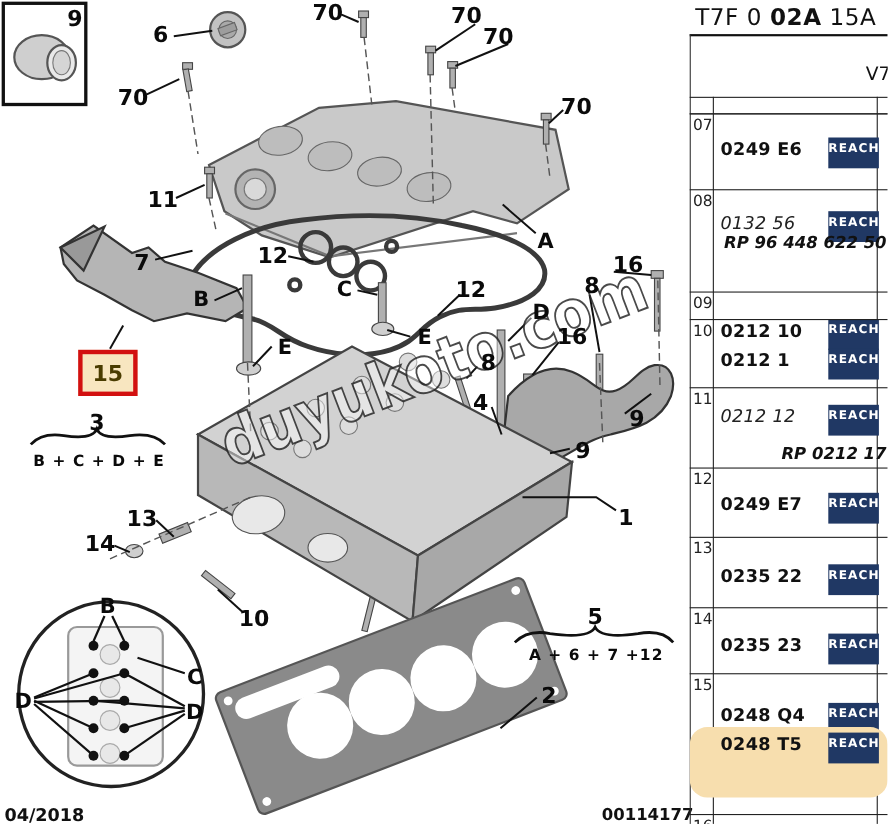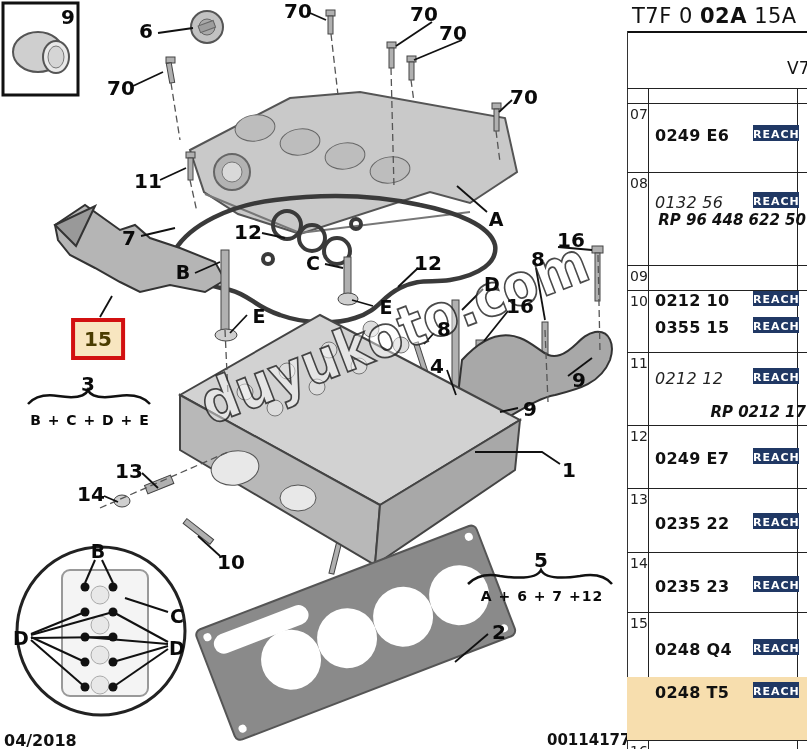--- a/index.html
+++ b/index.html
@@ -20,21 +20,21 @@
   .panel-left-border{position:absolute;left:627px;top:31px;width:1px;height:718px;background:#333;}
   .version-label{position:absolute;left:787px;top:58px;font-size:17px;white-space:nowrap;}
   .hline{position:absolute;left:627px;width:180px;height:1px;background:var(--line);}
   .vline{position:absolute;top:88px;width:1px;height:661px;background:var(--line);}
   .t-row{position:absolute;left:627px;width:180px;border-top:1px solid var(--line);box-sizing:border-box;overflow:hidden;}
   .rownum{position:absolute;left:3px;top:2px;font-size:14px;color:#222;}
   .partline{position:absolute;left:28px;right:4px;height:22px;}
   .part{font-size:16px;font-weight:bold;letter-spacing:.3px;white-space:nowrap;}
   .part.italic{font-weight:normal;font-style:italic;color:#222;}
   .reach-badge{
-    position:absolute;right:4px;top:-1px;width:46px;height:16px;background:var(--badge-bg);
+    position:absolute;right:4px;top:-1px;width:46px;height:28px;background:var(--badge-bg);
     color:#fff;font-size:11px;font-weight:bold;letter-spacing:1px;text-align:center;line-height:20px;
   }
   .rpline{position:absolute;right:1px;font-size:15px;font-weight:bold;font-style:italic;white-space:nowrap;}
   .subrow{position:absolute;left:0;width:180px;background:var(--highlight);}
   
   .footer-date{position:absolute;left:4px;top:731px;font-size:16px;font-weight:bold;}
   .footer-doc{position:absolute;left:547px;top:731px;font-size:15px;font-weight:bold;}
   
   .callout{position:absolute;transform:translate(-50%,-50%);font-weight:bold;font-size:20px;white-space:nowrap;color:#0a0a0a;}
   .callout.letter{font-size:19px;}
@@ -329,21 +329,21 @@
       <div class="rownum">08</div>
       <div class="partline" style="top: 20px;"><span class="part italic">0132 56</span><span class="reach-badge">REACH</span></div>
       <div class="rpline" style="top: 38px;">RP 96 448 622 50</div>
     </div>
     <div class="t-row" style="top: 233px; height: 57px; margin-top: 32px;">
       <div class="rownum">09</div>
       <div class="partline" style="top: 25px;"><span class="part">0212 10</span><span class="reach-badge">REACH</span></div>
     </div>
     <div class="t-row" style="top: 290px; height: 62px;">
       <div class="rownum">10</div>
-      <div class="partline" style="top: 27px;"><span class="part">0355 15</span><span class="reach-badge">REACH</span></div>
+      <div class="partline" style="top: 27px;"><span class="part">0212 1</span><span class="reach-badge">REACH</span></div>
     </div>
     <div class="t-row" style="top: 352px; height: 73px;">
       <div class="rownum">11</div>
       <div class="partline" style="top: 16px;"><span class="part italic">0212 12</span><span class="reach-badge">REACH</span></div>
       <div class="rpline" style="top: 50px;">RP 0212 17</div>
     </div>
     <div class="t-row" style="top: 425px; height: 63px;">
       <div class="rownum">12</div>
       <div class="partline" style="top: 23px;"><span class="part">0249 E7</span><span class="reach-badge">REACH</span></div>
     </div>
@@ -351,20 +351,20 @@
       <div class="rownum">13</div>
       <div class="partline" style="top: 25px;"><span class="part">0235 22</span><span class="reach-badge">REACH</span></div>
     </div>
     <div class="t-row" style="top: 552px; height: 60px;">
       <div class="rownum">14</div>
       <div class="partline" style="top: 24px;"><span class="part">0235 23</span><span class="reach-badge">REACH</span></div>
     </div>
     <div class="t-row" style="top: 612px; height: 128px;">
       <div class="rownum">15</div>
       <div class="partline" style="top: 27px;"><span class="part">0248 Q4</span><span class="reach-badge">REACH</span></div>
-      <div class="subrow" style="top: 64px; height: 64px;">
+      <div class="subrow" style="top: 48px; height: 64px; border-radius: 16px;">
         <div class="partline" style="top: 6px;"><span class="part">0248 T5</span><span class="reach-badge">REACH</span></div>
       </div>
     </div>
     <div class="t-row" style="top: 740px; height: 9px;">
       <div class="rownum">16</div>
     </div>
   </div>
 
 </body></html>

